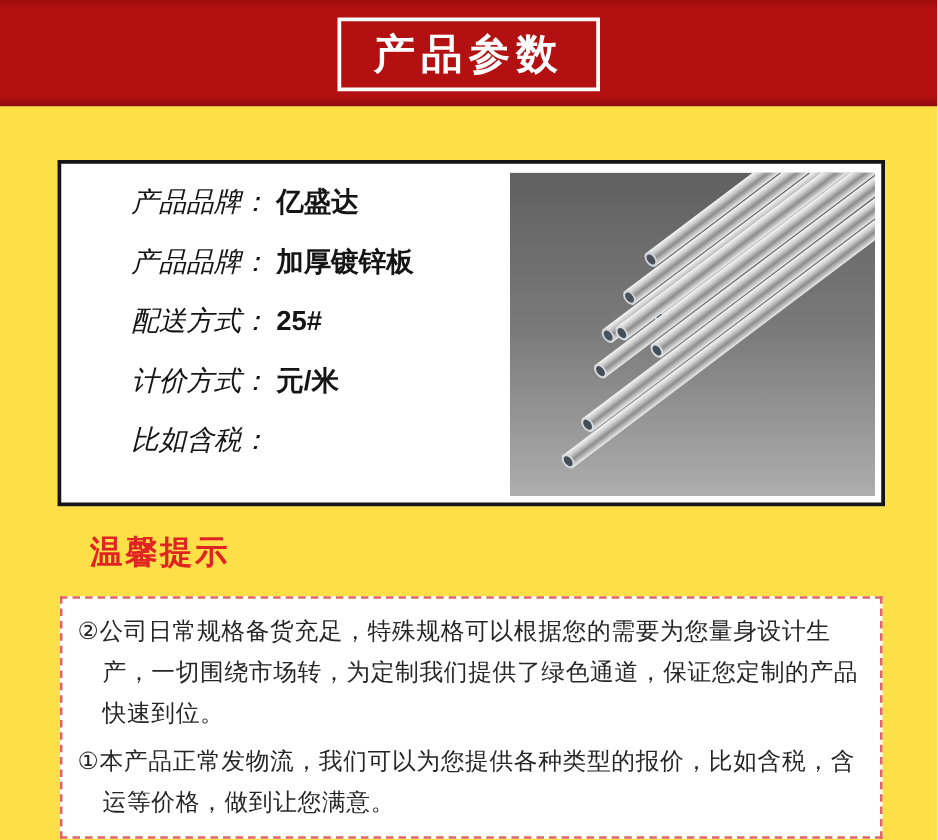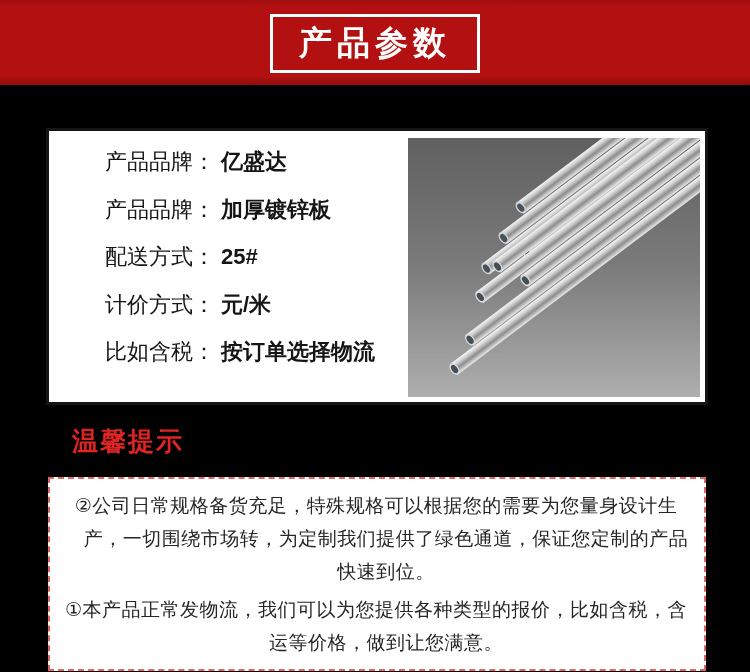--- a/index.html
+++ b/index.html
@@ -1,23 +1,22 @@
 <!DOCTYPE html>
 <html><head>
 <meta charset="utf-8">
 <style>
   html, body { margin: 0; padding: 0; background: #ffffff; }
   .page {
     position: relative;
     width: 750px;
     height: 672px;
-    background: #000000;
+    background: #fde047;
     overflow: hidden;
     font-family: "Liberation Sans", "DejaVu Sans", sans-serif;
-    text-align: center;
   }
 
   
   .banner {
     position: absolute;
     left: 0; top: 0;
     width: 750px;
     height: 85px;
     background: linear-gradient(180deg, #9e0d0d 0%, #b31111 8%, #b31111 90%, #8f0c0c 100%);
     display: flex;
@@ -54,21 +53,21 @@
     margin: 0;
   }
   .spec-row {
     display: flex;
     align-items: baseline;
     margin-bottom: 17.5px;
     font-size: 22px;
     color: #151515;
     white-space: nowrap;
   }
-  .spec-label { font-weight: 500; }
+  .spec-label { font-weight: 500; font-style: italic; }
   .spec-value { margin-left: 6px; font-weight: 700; }
 
   .product-photo {
     position: absolute;
     right: 5px; top: 7px;
     width: 292px; height: 259px;
     margin: 0;
     overflow: hidden;
   }
   .product-photo svg { display: block; }
@@ -129,21 +128,20 @@
       <div class="spec-row">
         <span class="spec-label">配送方式：</span>
         <span class="spec-value">25#</span>
       </div>
       <div class="spec-row">
         <span class="spec-label">计价方式：</span>
         <span class="spec-value">元/米</span>
       </div>
       <div class="spec-row">
         <span class="spec-label">比如含税：</span>
-        <span class="spec-value">按订单选择物流</span>
       </div>
     </div>
 
     <figure class="product-photo">
       <svg width="292" height="259" viewBox="0 0 292 259" xmlns="http://www.w3.org/2000/svg">
         <defs>
           <linearGradient id="bgGrad" x1="0" y1="0" x2="0" y2="1">
             <stop offset="0" stop-color="#606060"></stop>
             <stop offset="0.5" stop-color="#7b7b7b"></stop>
             <stop offset="1" stop-color="#aeaeae"></stop>

